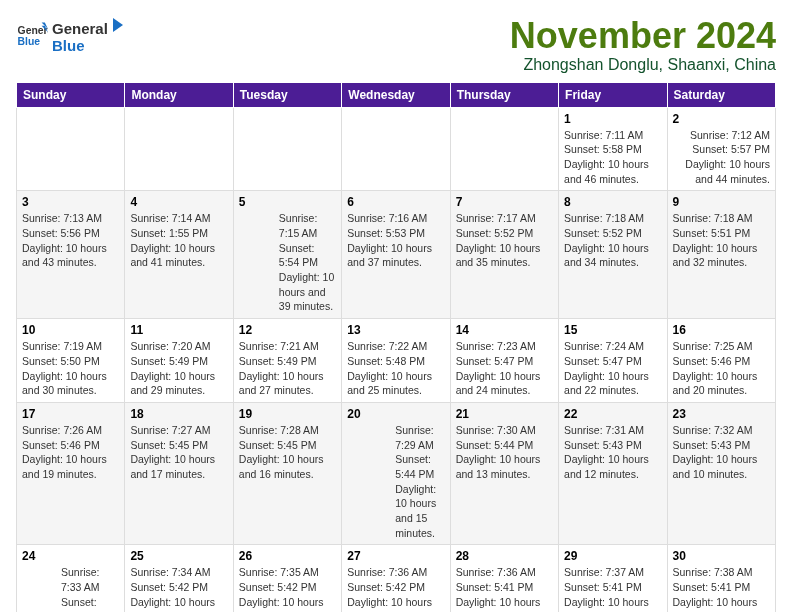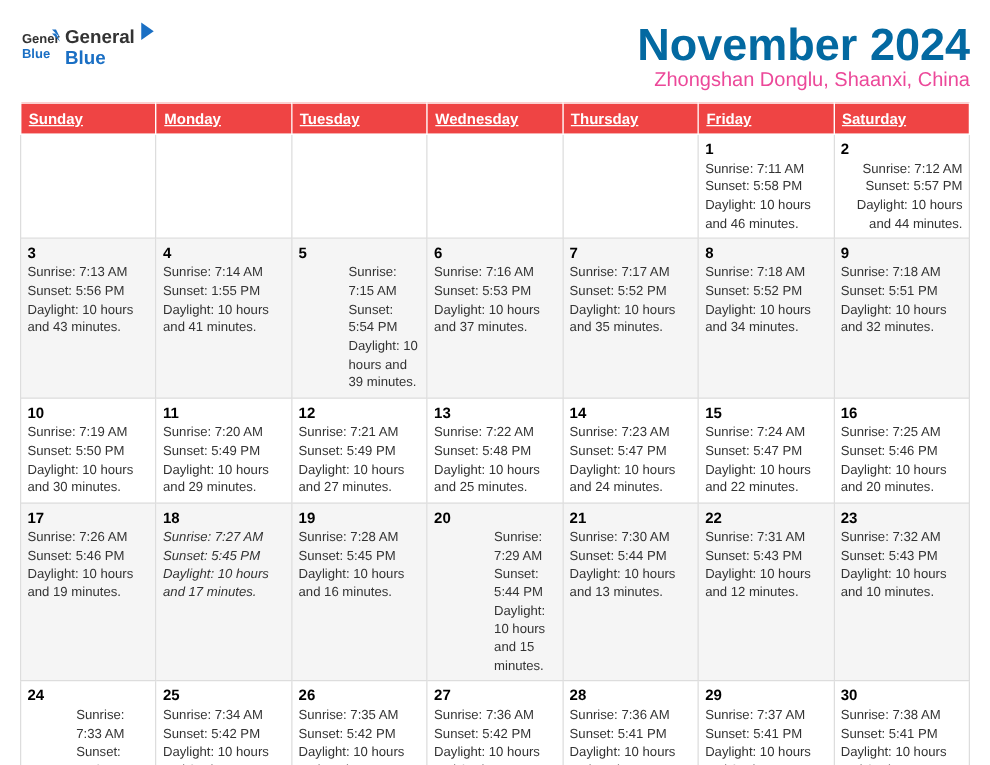--- a/index.html
+++ b/index.html
@@ -34,40 +34,39 @@
     .logo-icon {
       width: 32px;
       height: 28px;
     }
     .title-area {
       text-align: right;
     }
     .month-title {
       font-size: 36px;
       font-weight: bold;
-      color: #0369a1;
+      color: #4d7c0f;
       line-height: 1.1;
     }
     .location-title {
       font-size: 16px;
-      color: #ec4899;
+      color: #14532d;
     }
     .calendar-table {
       width: 100%;
       border-collapse: collapse;
       font-size: 11px;
     }
     .calendar-table th {
-      background-color: #ef4444;
+      background-color: #4c1d95;
       color: #fff;
       text-align: left;
       padding: 5px 6px;
       font-size: 12px;
       border: 1px solid #fff;
-      text-decoration: underline;
     }
     .calendar-table td {
       border: 1px solid #ddd;
       vertical-align: top;
       padding: 4px 5px;
       height: 80px;
       width: calc(100% / 7);
       background: #fff;
     }
     .calendar-table tr:nth-child(even) td {
@@ -237,21 +236,21 @@
       </tr>
       <tr>
         <td>
           <span class="day-number">17</span>
           <div class="day-info" style="white-space: pre-line;">Sunrise: 7:26 AM
 Sunset: 5:46 PM
 Daylight: 10 hours and 19 minutes.</div>
         </td>
         <td>
           <span class="day-number">18</span>
-          <div class="day-info" style="white-space: pre-line; font-style: italic;">Sunrise: 7:27 AM
+          <div class="day-info" style="white-space: pre-line;">Sunrise: 7:27 AM
 Sunset: 5:45 PM
 Daylight: 10 hours and 17 minutes.</div>
         </td>
         <td>
           <span class="day-number">19</span>
           <div class="day-info" style="white-space: pre-line;">Sunrise: 7:28 AM
 Sunset: 5:45 PM
 Daylight: 10 hours and 16 minutes.</div>
         </td>
         <td>

